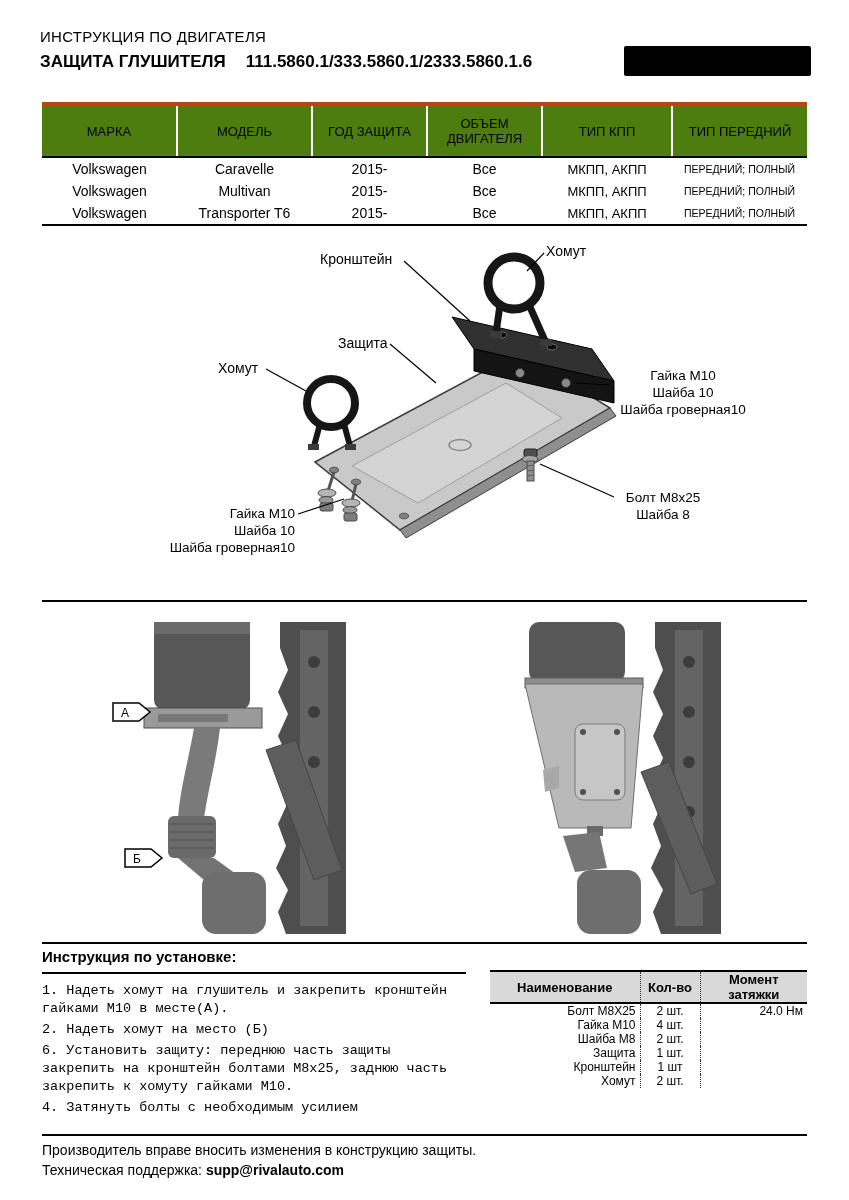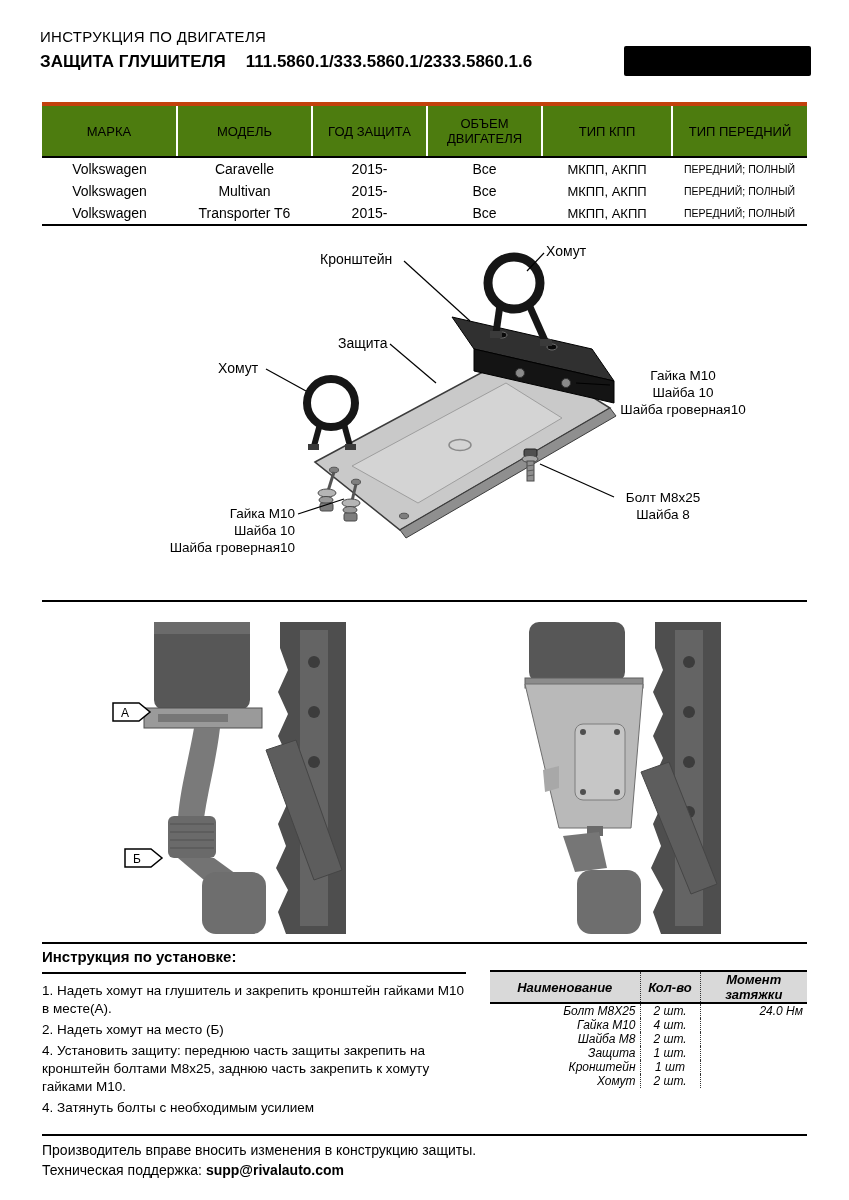--- a/index.html
+++ b/index.html
@@ -35,25 +35,25 @@
   
   .photos{position:absolute;left:0;top:616px;width:849px;height:326px;}
   .photo{position:absolute;top:6px;width:218px;height:312px;}
   .photo.left{left:128px;}
   .photo.right{left:503px;}
   .marker{position:absolute;width:40px;height:20px;}
   
   .rule{position:absolute;background:#000;height:2px;}
   
   .sec-title{position:absolute;font-size:15px;font-weight:bold;}
-  .steps{position:absolute;left:42px;top:982px;width:428px;font-size:13.5px;line-height:18px;}
+  .steps{position:absolute;left:42px;top:982px;width:428px;font-size:13.5px;line-height:18px;font-family:Liberation Mono, monospace;}
   .steps .step{margin-bottom:3px;}
   
   .ftwrap{position:absolute;left:490px;top:970px;width:317px;}
-  .ft{border-collapse:collapse;width:317px;table-layout:fixed;font-style:italic;}
+  .ft{border-collapse:collapse;width:317px;table-layout:fixed;}
   .ft th{
     background:#d9d9d9;font-size:13px;font-weight:bold;height:22px;text-align:center;
     padding:0 4px;border-top:2px solid #000;border-bottom:2px solid #000;
   }
   .ft td{font-size:12px;height:14px;padding:0 4px;vertical-align:middle;}
   .ft td.n{text-align:right;}
   .ft td.q{text-align:center;}
   .ft td.t{text-align:right;padding-left:8px;}
   .ft th:nth-child(2),.ft td:nth-child(2){border-left:1px dotted #333;border-right:1px dotted #333;}
   
@@ -295,21 +295,21 @@
     </div>
   </div>
 
   <div class="rule" style="left:42px;top:942px;width:765px;"></div>
 
   <div class="sec-title" style="left:42px;top:948px;">Инструкция по установке:</div>
   <div class="rule" style="left:42px;top:972px;width:424px;"></div>
   <div class="steps">
     <div class="step">1. Надеть хомут на глушитель и закрепить кронштейн гайками М10 в месте(А).</div>
     <div class="step">2. Надеть хомут на место (Б)</div>
-    <div class="step">4. Установить защиту: переднюю часть защиты закрепить на кронштейн болтами М8х25, заднюю часть закрепить к хомуту гайками М10.</div>
+    <div class="step">6. Установить защиту: переднюю часть защиты закрепить на кронштейн болтами М8х25, заднюю часть закрепить к хомуту гайками М10.</div>
     <div class="step">4. Затянуть болты с необходимым усилием</div>
   </div>
 
   <div class="sec-title" style="left:497px;top:948px;margin-top:35px;">Состав крепежа:</div>
   <div class="ftwrap">
     <table class="ft">
       <colgroup>
           <col style="width:150px">
           <col style="width:60px">
           <col style="width:107px">

